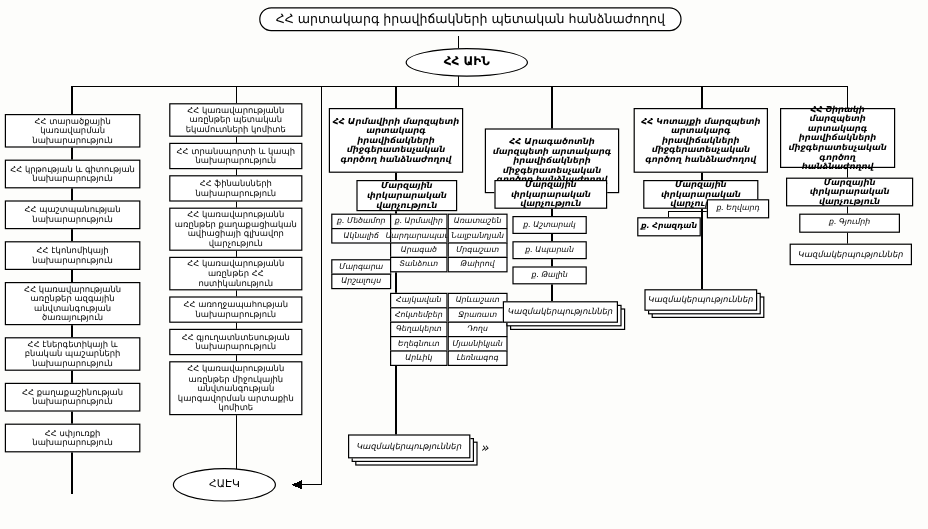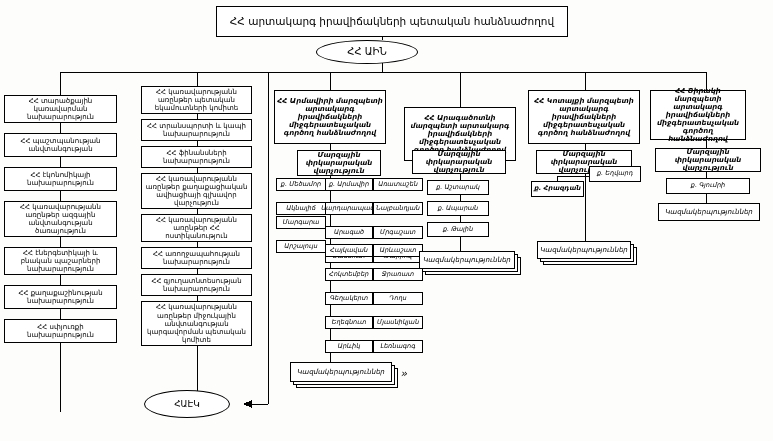--- a/index.html
+++ b/index.html
@@ -12,21 +12,21 @@
     position:absolute;border:1px solid #000;background:#fff;
     display:flex;align-items:center;justify-content:center;
     text-align:center;padding:1px 2px;font-size:7px;line-height:1.15;
     box-sizing:border-box;
   }
   .oval{border-radius:50%;}
   svg.connectors{position:absolute;left:0;top:0;z-index:0;}
   .col{position:absolute;display:flex;flex-direction:column;z-index:1;}
   .col .mbox{position:static;width:100%;min-height:24px;margin-bottom:10px;}
   .col2 .mbox{min-height:22px;margin-bottom:5px;}
-  .slist{position:absolute;display:flex;flex-direction:column;z-index:1;gap:12px;}
+  .slist{position:absolute;display:flex;flex-direction:column;z-index:1;}
   .slist .sbox{position:static;width:100%;height:13px;font-size:6.5px;font-style:italic;padding:0 1px;}
   .slist .sbox + .sbox{margin-top:-1px;}
   .tlist{position:absolute;display:flex;flex-direction:column;z-index:1;}
   .tlist .tbox{position:static;width:100%;height:15px;font-size:6.5px;font-style:italic;margin-bottom:6px;text-align:center;}
   .commission{font-weight:bold;font-style:italic;font-size:7px;z-index:1;}
   .rescue{font-weight:bold;font-style:italic;font-size:7px;z-index:1;}
   .orgs{font-style:italic;font-size:7px;z-index:1;}
   .stack{box-shadow:3px 3px 0 -1px #fff,3px 3px 0 0 #000,6px 6px 0 -1px #fff,6px 6px 0 0 #000;}
   .citybox{font-size:6.5px;font-style:italic;z-index:1;}
   .title{font-size:10.5px;z-index:1;}
@@ -49,42 +49,43 @@
     <line x1="460" y1="72" x2="460" y2="251"></line>
     <line x1="585" y1="72" x2="585" y2="241"></line>
     <line x1="706" y1="72" x2="706" y2="203"></line>
     <line x1="557" y1="176" x2="615" y2="176"></line>
     <line x1="557" y1="176" x2="557" y2="181"></line>
     <line x1="615" y1="176" x2="615" y2="181"></line>
   </g>
   <polygon points="243,404 252,400 252,408" fill="#000"></polygon>
 </svg>
 
-<div class="box title" style="left:216px;top:6px;width:352px;height:31px;">ՀՀ արտակարգ իրավիճակների պետական հանձնաժողով</div>
-<div class="box oval node" style="left:316px;top:40px;width:102px;height:24px;">ՀՀ ԱԻՆ</div>
+<div class="box title" style="left:216px;top:6px;width:352px;height:20px;border-radius:12px;">ՀՀ արտակարգ իրավիճակների պետական հանձնաժողով</div>
+<div class="box oval node" style="left:338px;top:40px;width:102px;height:24px;font-weight:bold;">ՀՀ ԱԻՆ</div>
 
 <div class="col" style="left:4px;top:95px;width:113px;">
     <div class="box mbox">ՀՀ տարածքային կառավարման նախարարություն</div>
-    <div class="box mbox">ՀՀ պաշտպանության անվտանգության</div>
+    <div class="box mbox">ՀՀ կրթության և գիտության նախարարություն</div>
+    <div class="box mbox">ՀՀ պաշտպանության նախարարություն</div>
     <div class="box mbox">ՀՀ էկոնոմիկայի նախարարություն</div>
     <div class="box mbox">ՀՀ կառավարությանն առընթեր ազգային անվտանգության ծառայություն</div>
     <div class="box mbox">ՀՀ էներգետիկայի և բնական պաշարների նախարարություն</div>
     <div class="box mbox">ՀՀ քաղաքաշինության նախարարություն</div>
     <div class="box mbox">ՀՀ սփյուռքի նախարարություն</div>
   </div>
 
 <div class="col col2" style="left:141px;top:86px;width:111px;">
     <div class="box mbox">ՀՀ կառավարությանն առընթեր պետական եկամուտների կոմիտե</div>
     <div class="box mbox">ՀՀ տրանսպորտի և կապի նախարարություն</div>
     <div class="box mbox">ՀՀ ֆինանսների նախարարություն</div>
     <div class="box mbox">ՀՀ կառավարությանն առընթեր քաղաքացիական ավիացիայի գլխավոր վարչություն</div>
     <div class="box mbox">ՀՀ կառավարությանն առընթեր ՀՀ ոստիկանություն</div>
     <div class="box mbox">ՀՀ առողջապահության նախարարություն</div>
     <div class="box mbox">ՀՀ գյուղատնտեսության նախարարություն</div>
-    <div class="box mbox">ՀՀ կառավարությանն առընթեր միջուկային անվտանգության կարգավորման պետական կոմիտե</div>
+    <div class="box mbox">ՀՀ կառավարությանն առընթեր միջուկային անվտանգության կարգավորման արտաքին կոմիտե</div>
   </div>
 <div class="box oval node" style="left:144px;top:390px;width:86px;height:28px;font-size:9px;">ՀԱԷԿ</div>
 
 <div class="box commission" style="left:274px;top:90px;width:112px;height:54px;">ՀՀ Արմավիրի մարզպետի արտակարգ իրավիճակների միջգերատեսչական գործող հանձնաժողով</div>
 <div class="box rescue" style="left:297px;top:150px;width:84px;height:26px;">Մարզային փրկարարական վարչություն</div>
 <div class="slist" style="left:276px;top:178px;width:50px;">
     <div class="box sbox">ք. Մեծամոր</div>
     <div class="box sbox">Ակնալիճ</div>
   </div>
 <div class="slist" style="left:276px;top:216px;width:50px;">

